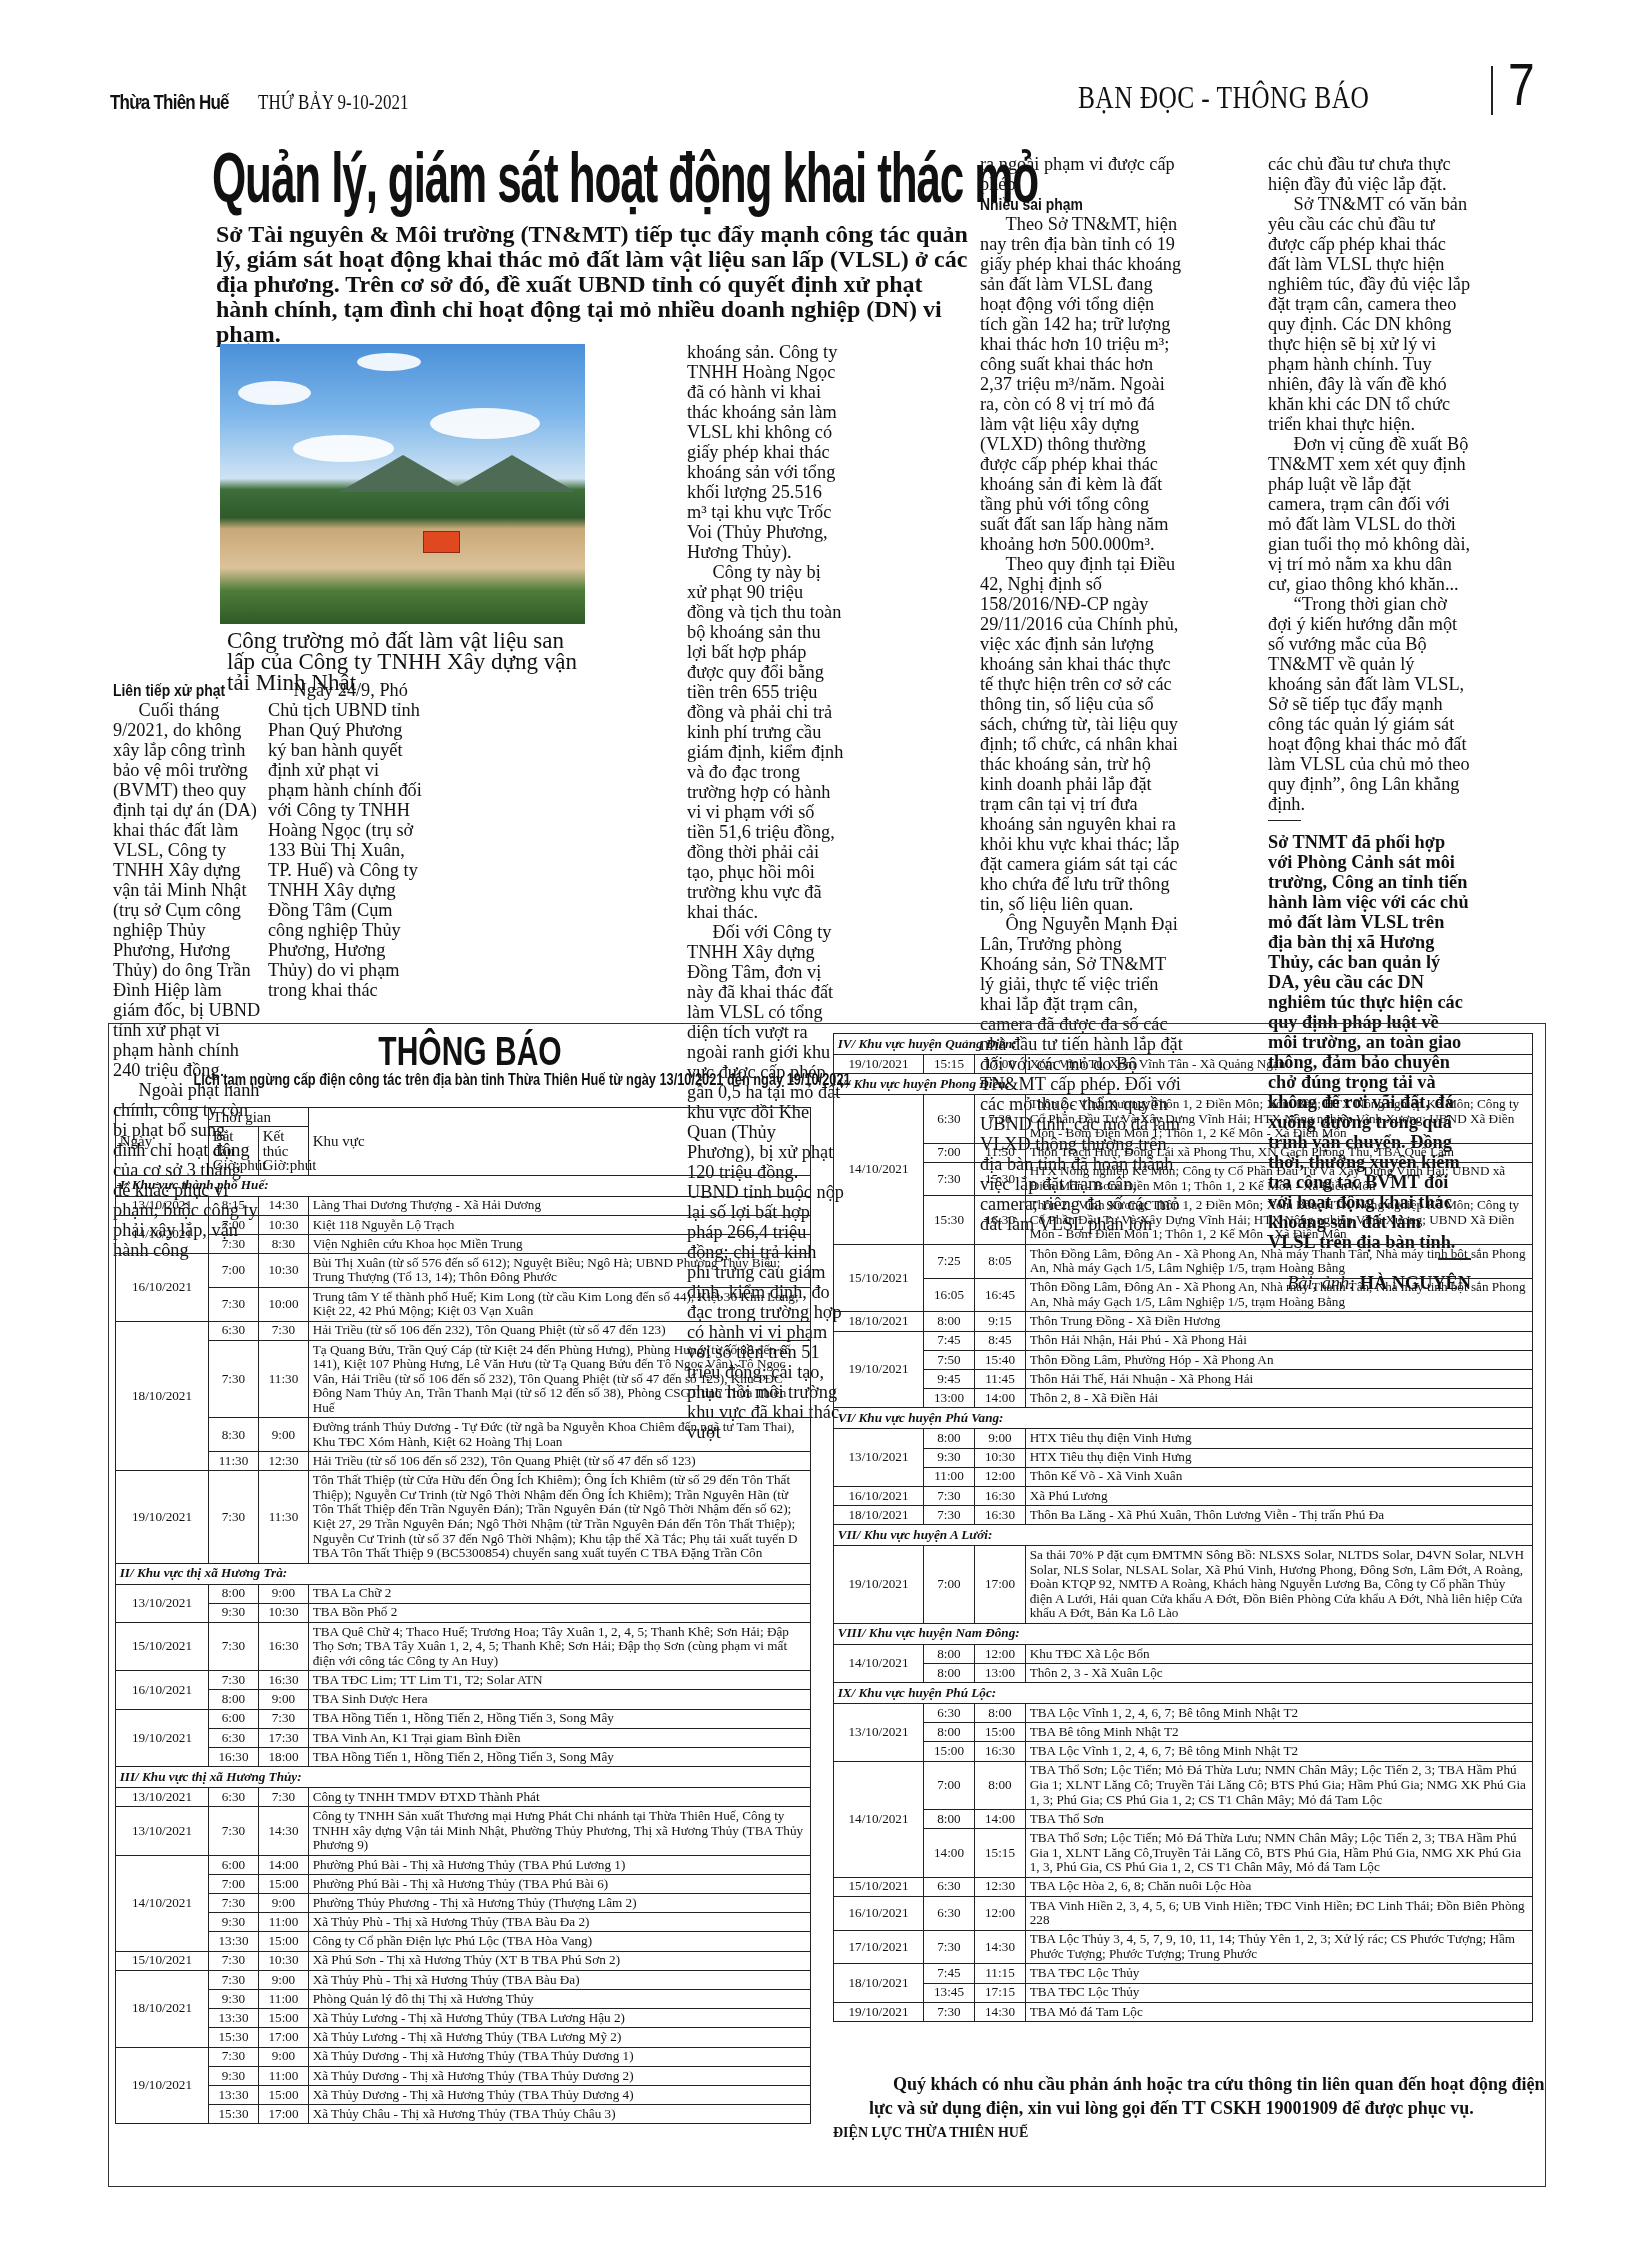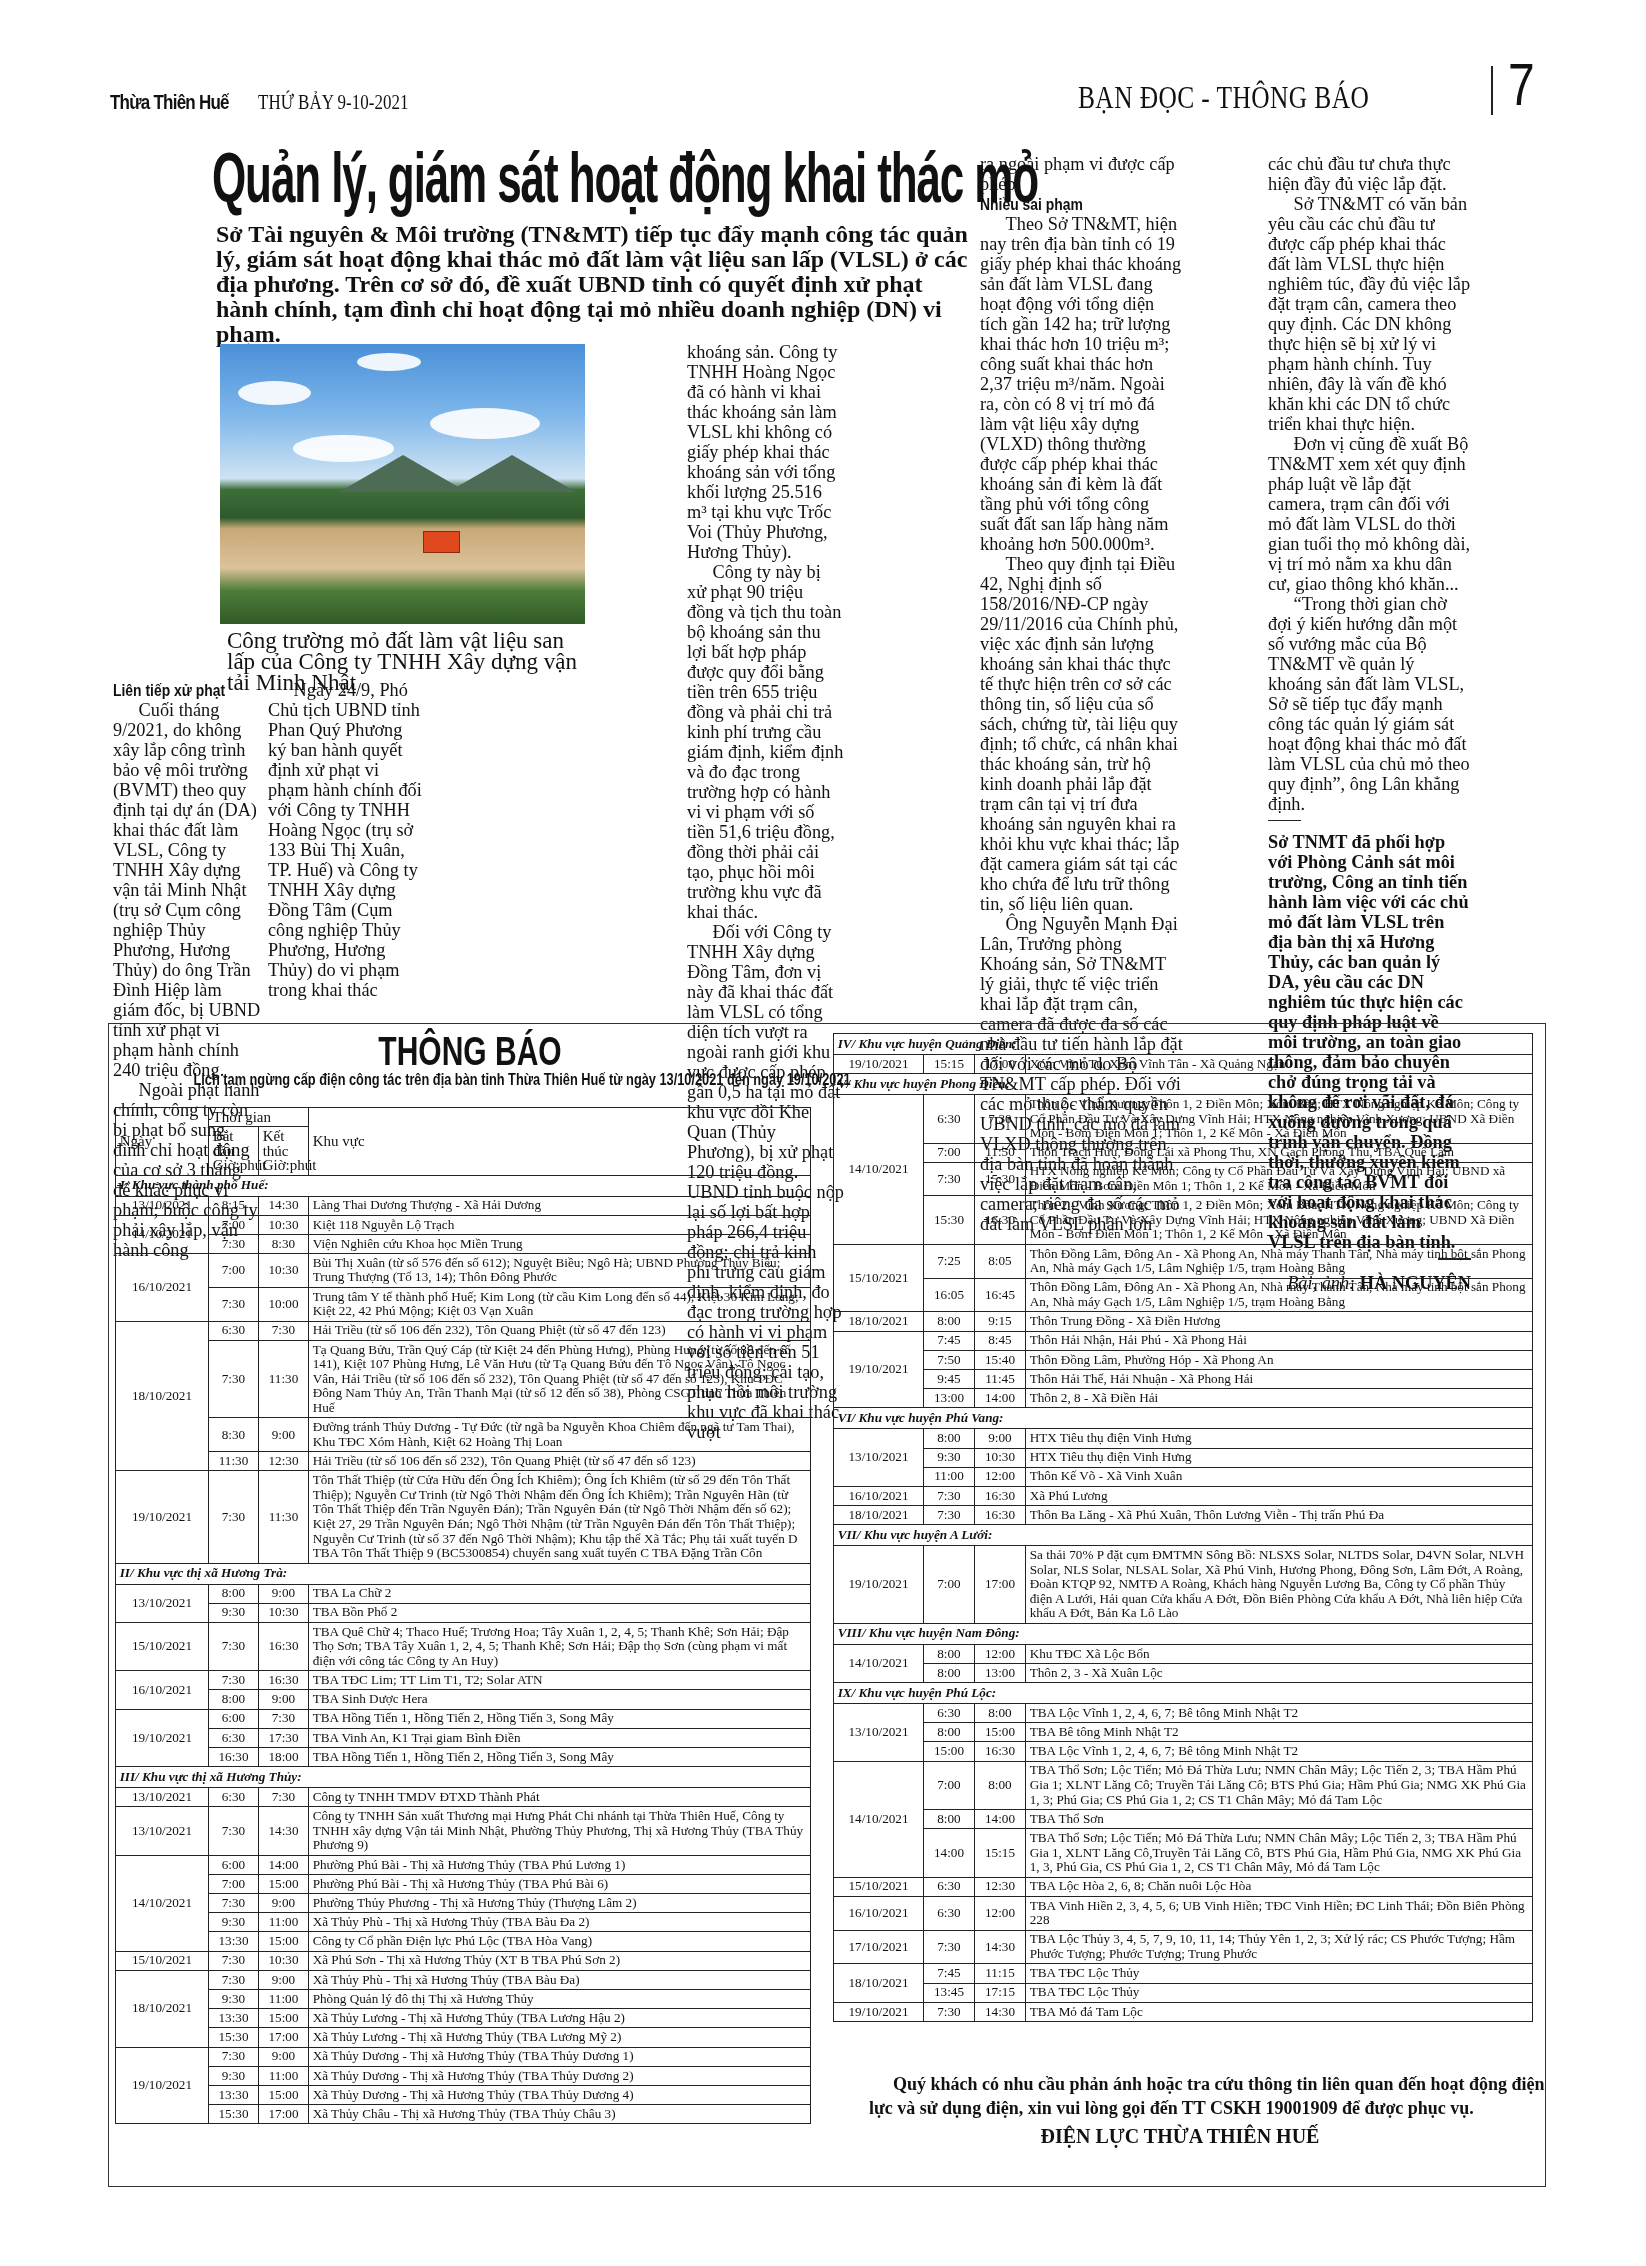--- a/index.html
+++ b/index.html
@@ -34,21 +34,21 @@
   .notice-title{left:108px;top:1029px;width:724px;text-align:center;font-family:"Liberation Sans",sans-serif;font-weight:bold;font-size:40px;line-height:44px;transform:scaleX(.75);transform-origin:center;}
   .notice-sub{left:115px;top:1069px;width:713px;text-align:center;font-family:"Liberation Sans",sans-serif;font-weight:bold;font-size:16.4px;line-height:20px;transform:scaleX(.78);transform-origin:center;white-space:nowrap;}
   table.sched{border-collapse:collapse;font-size:13.2px;line-height:14.6px;table-layout:fixed;}
   table.sched td,table.sched th{border:1.4px solid #222;padding:1.8px 3.7px;vertical-align:middle;}
   table.sched th{font-weight:normal;font-size:15px;text-align:left;}
   table.sched td.c{text-align:center;}
   table.sched td.sec{font-style:italic;font-weight:bold;padding:2.7px 3.7px;}
   .tbl-left{left:115px;top:1107px;width:696px;}
   .tbl-right{left:833px;top:1033px;width:700px;}
   .footer-note{left:833px;top:2072px;width:700px;font-weight:bold;font-size:18px;line-height:24px;text-indent:24px;margin-left:36px;}
-  .footer-sign{left:833px;top:2125px;width:694px;text-align:center;font-weight:bold;font-size:20px;}
+  .footer-sign{left:833px;top:2125px;width:694px;text-align:left;font-weight:bold;font-size:14px;}
 </style>
 </head>
 <body>
 
 <div class="abs mast-paper">Thừa Thiên Huế</div>
 <div class="abs mast-date">THỨ BẢY 9-10-2021</div>
 <div class="abs mast-section">BẠN ĐỌC - THÔNG BÁO</div>
 <div class="abs mast-divider"></div>
 <div class="abs mast-page">7</div>
 

